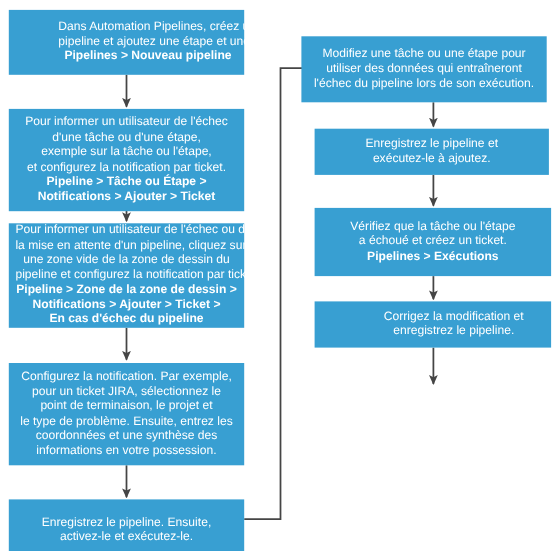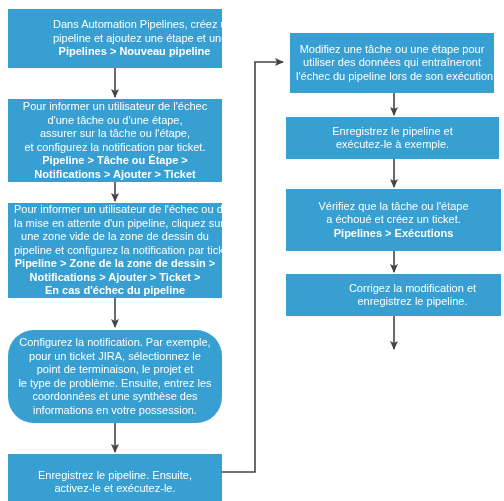--- a/index.html
+++ b/index.html
@@ -78,73 +78,73 @@
   </svg>
 
   <div class="node" style="left:8px; top:9px; width:214px; height:59px;padding-left:45px;">
     <span class="txt">
         <span class="line">Dans Automation Pipelines, créez un</span>
         <span class="line">pipeline et ajoutez une étape et une tâche.</span>
         <span class="line bold">Pipelines &gt; Nouveau pipeline</span>
       </span>
   </div>
 
-  <div class="node" style="left:8px; top:99px; width:214px; height:83px;text-align:center;">
+  <div class="node" style="left:8px; top:99px; width:214px; height:93px;text-align:center;">
     <span class="txt">
         <span class="line">Pour informer un utilisateur de l'échec</span>
         <span class="line">d'une tâche ou d'une étape,</span>
-        <span class="line">assurer sur la tâche ou l'étape,</span>
+        <span class="line">exemple sur la tâche ou l'étape,</span>
         <span class="line">et configurez la notification par ticket.</span>
         <span class="line bold">Pipeline &gt; Tâche ou Étape &gt;</span>
         <span class="line bold">Notifications &gt; Ajouter &gt; Ticket</span>
       </span>
   </div>
 
   <div class="node" style="left:8px; top:203px; width:214px; height:95px;">
     <span class="txt">
         <span class="line">Pour informer un utilisateur de l'échec ou de</span>
         <span class="line">la mise en attente d'un pipeline, cliquez sur</span>
         <span class="line">une zone vide de la zone de dessin du</span>
         <span class="line">pipeline et configurez la notification par ticket.</span>
         <span class="line bold">Pipeline &gt; Zone de la zone de dessin &gt;</span>
         <span class="line bold">Notifications &gt; Ajouter &gt; Ticket &gt;</span>
         <span class="line bold">En cas d'échec du pipeline</span>
       </span>
   </div>
 
-  <div class="node" style="left:8px; top:330px; width:214px; height:93px;border-radius:26px;">
+  <div class="node" style="left:8px; top:330px; width:214px; height:93px;">
     <span class="txt">
         <span class="line">Configurez la notification. Par exemple,</span>
         <span class="line">pour un ticket JIRA, sélectionnez le</span>
         <span class="line">point de terminaison, le projet et</span>
         <span class="line">le type de problème. Ensuite, entrez les</span>
         <span class="line">coordonnées et une synthèse des</span>
         <span class="line">informations en votre possession.</span>
       </span>
   </div>
 
   <div class="node" style="left:8px; top:454px; width:214px; height:56px;">
     <span class="txt">
         <span class="line">Enregistrez le pipeline. Ensuite,</span>
         <span class="line">activez-le et exécutez-le.</span>
       </span>
   </div>
 
-  <div class="node" style="left:290px; top:33px; width:204px; height:60px;">
+  <div class="node" style="left:274px; top:33px; width:223px; height:60px;">
     <span class="txt">
         <span class="line">Modifiez une tâche ou une étape pour</span>
         <span class="line">utiliser des données qui entraîneront</span>
         <span class="line">l'échec du pipeline lors de son exécution.</span>
       </span>
   </div>
 
   <div class="node" style="left:286px; top:117px; width:213px; height:42px;">
     <span class="txt">
         <span class="line">Enregistrez le pipeline et</span>
-        <span class="line">exécutez-le à exemple.</span>
+        <span class="line">exécutez-le à ajoutez.</span>
       </span>
   </div>
 
   <div class="node" style="left:286px; top:189px; width:215px; height:62px;justify-content:center;">
     <span class="txt">
         <span class="line">Vérifiez que la tâche ou l'étape</span>
         <span class="line">a échoué et créez un ticket.</span>
         <span class="line bold">Pipelines &gt; Exécutions</span>
       </span>
   </div>

